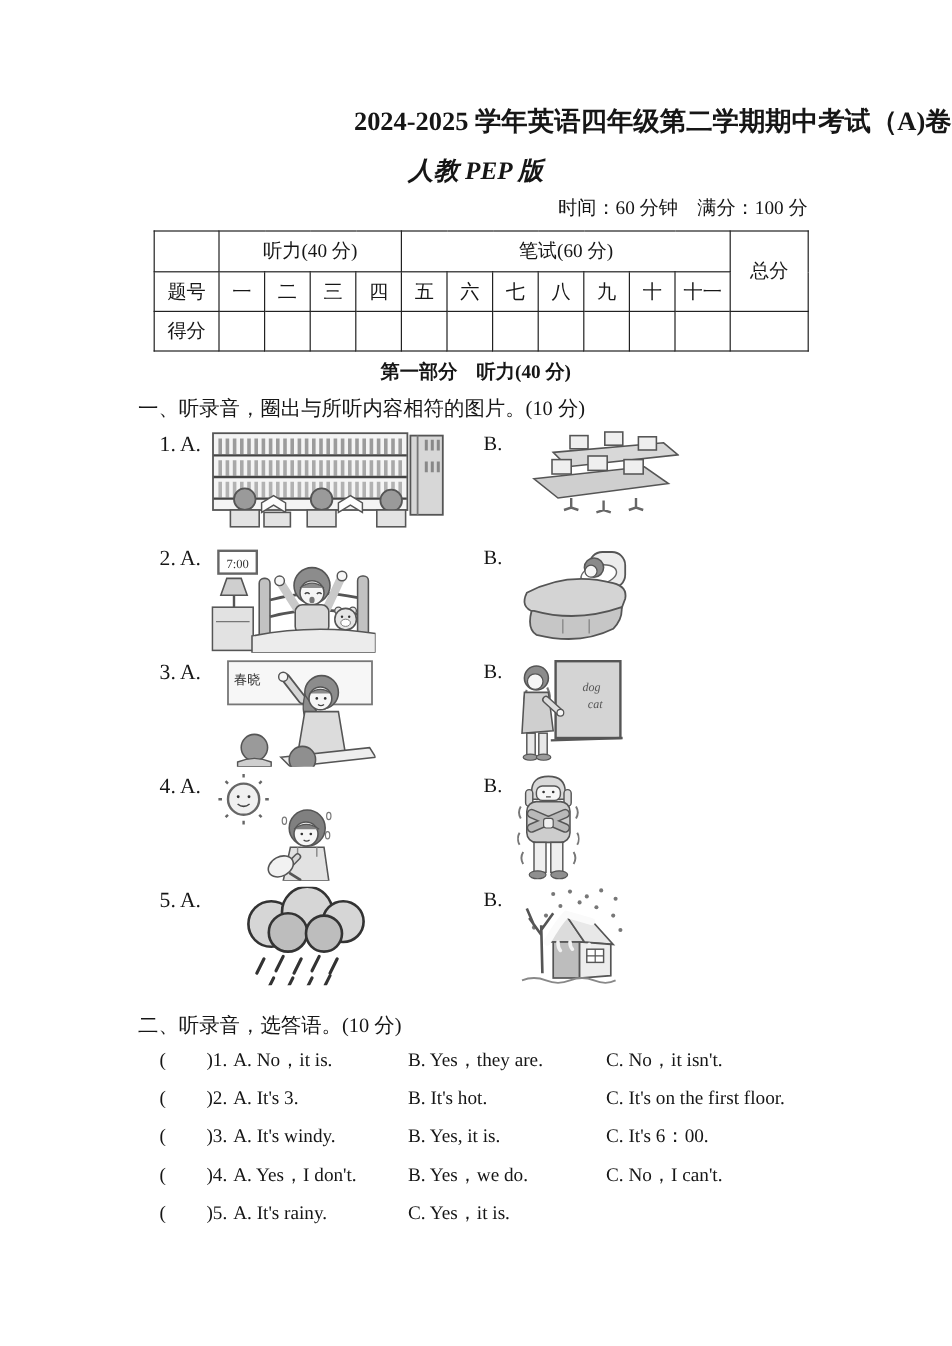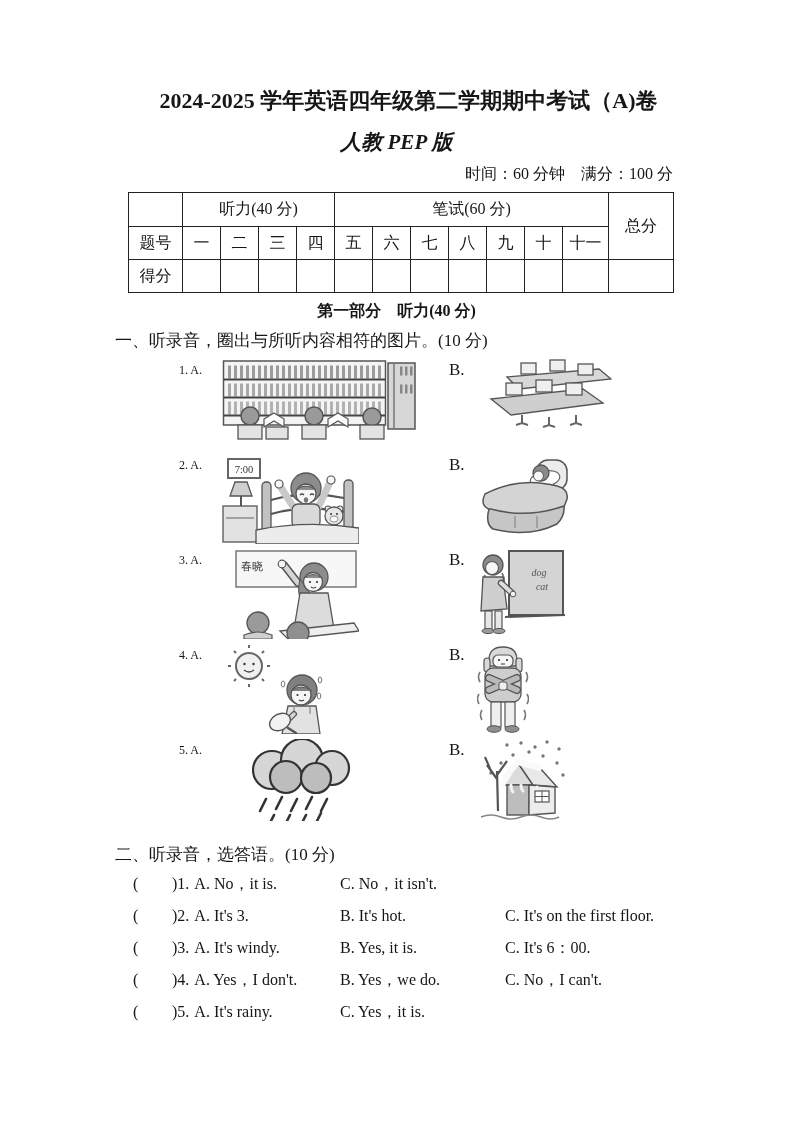--- a/index.html
+++ b/index.html
@@ -6,21 +6,21 @@
   .page{
     position:relative;
     width:793px;height:1122px;
     background:#ffffff;
     color:#161616;
     font-family:"Liberation Serif","DejaVu Serif",serif;
     overflow:hidden;
   }
   .title{
     margin:0;padding-top:86px;
-    text-align:center;font-size:22px;font-weight:bold;line-height:30px;padding-left:24px;
+    text-align:right;font-size:22px;font-weight:bold;line-height:30px;padding-left:24px;
   }
   .subtitle{
     margin-top:12px;text-align:center;font-size:21px;font-weight:bold;line-height:28px;font-style:italic;
   }
   .meta{
     margin-top:7px;padding-right:120px;text-align:right;font-size:16px;line-height:22px;
   }
   table.score{
     margin:7px 0 0 128px;border-collapse:collapse;table-layout:fixed;
     width:545px;font-size:16px;
@@ -31,21 +31,21 @@
   }
   table.score tr.r1 td{height:33px;}
   .section-title{
     margin-top:6px;text-align:center;font-size:16px;font-weight:bold;line-height:24px;
   }
   .instruction{
     margin:6px 0 0 115px;font-size:17px;line-height:24px;
   }
   .p1-rows{margin-top:6px;}
   .p1-row{display:flex;align-items:flex-start;margin-left:133px;height:95px;}
-  .p1-lbl-a{width:43px;font-size:12px;line-height:22px;flex:none;margin-left:46px;}
+  .p1-lbl-a{width:43px;font-size:18px;line-height:22px;flex:none;}
   .p1-img-a{width:227px;flex:none;}
   .p1-lbl-b{width:28px;font-size:17px;line-height:22px;flex:none;}
   .p1-img-b{flex:1;}
   .p2-instruction{margin:9px 0 0 115px;font-size:17px;line-height:24px;}
   .p2-rows{margin-top:6px;}
   .p2-row{display:flex;margin-left:133px;height:32px;font-size:16px;line-height:22px;}
   .p2-paren{width:39px;flex:none;}
   .p2-colA{width:168px;flex:none;}
   .p2-colB{width:165px;flex:none;}
   .p2-colC{flex:1;}
@@ -371,20 +371,21 @@
       </div>
     </div>
   </div>
 
   <div class="p2-instruction">二、听录音，选答语。(10 分)</div>
 
   <div class="p2-rows">
     <div class="p2-row">
       <span class="p2-paren">(</span>
       <span class="p2-colA"><span class="p2-num">)1.</span><span>A. No，it is.</span></span>
+      <span class="p2-colB">B. Yes，they are.</span>
       <span class="p2-colC">C. No，it isn't.</span>
     </div>
     <div class="p2-row">
       <span class="p2-paren">(</span>
       <span class="p2-colA"><span class="p2-num">)2.</span><span>A. It's 3.</span></span>
       <span class="p2-colB">B. It's hot.</span>
       <span class="p2-colC">C. It's on the first floor.</span>
     </div>
     <div class="p2-row">
       <span class="p2-paren">(</span>

